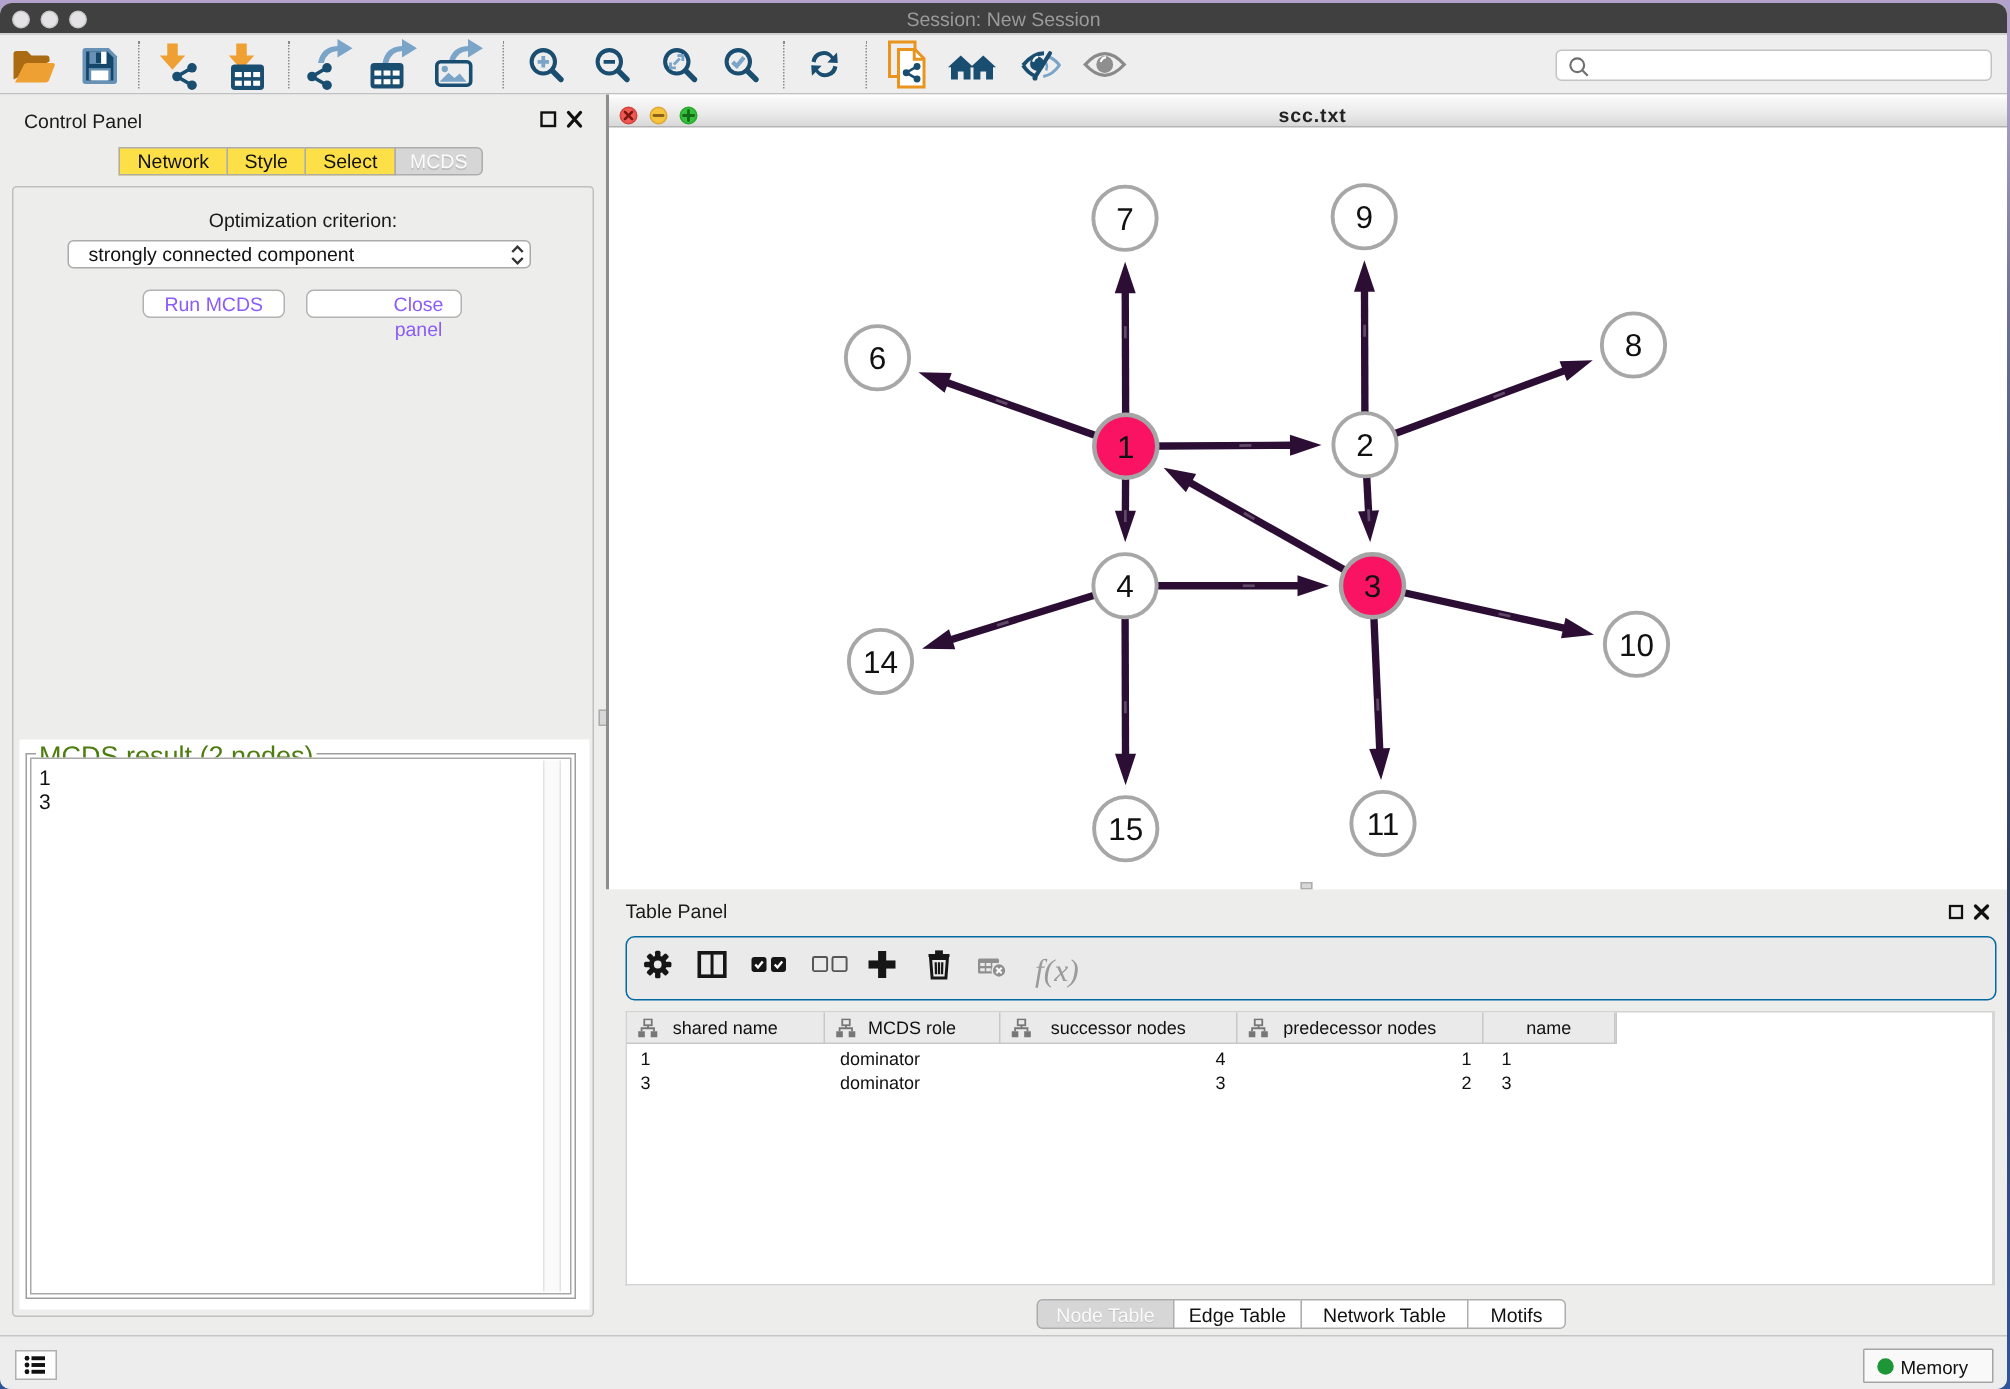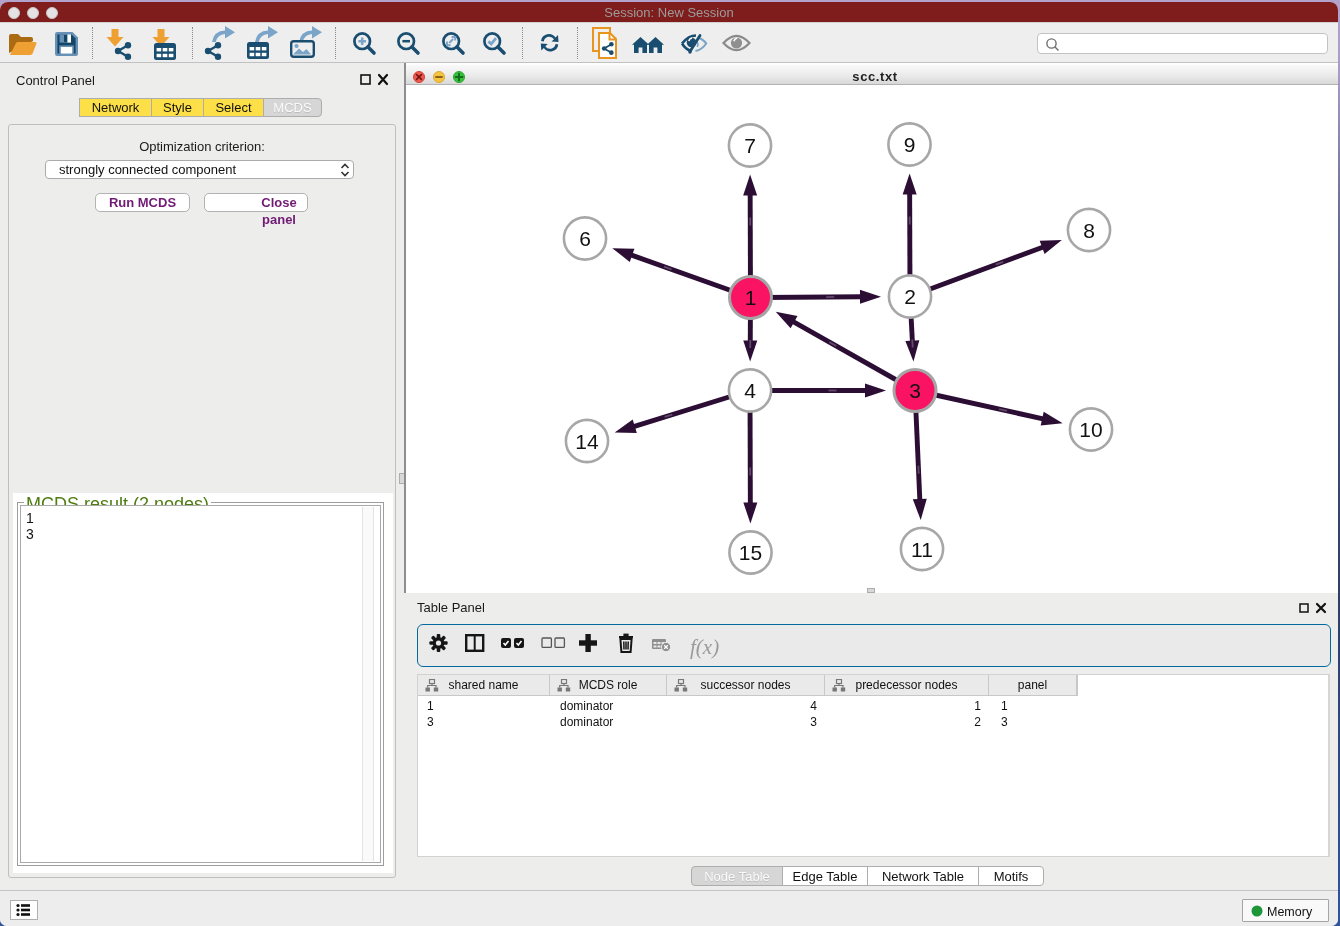--- a/index.html
+++ b/index.html
@@ -1,21 +1,21 @@
 <!DOCTYPE html>
 <html><head>
 <meta charset="utf-8">
 <style>
   * { margin:0; padding:0; box-sizing:border-box; }
   html,body { width:1340px; height:926px; overflow:hidden; }
   body { font-family:"Liberation Sans", sans-serif; background:linear-gradient(180deg,#b3a2cc 0%, #a89bc6 8%, #6e7298 22%, #41517a 40%, #2e3f66 65%, #30549a 100%); }
   .window { position:absolute; top:2px; left:0; right:2px; bottom:0; will-change:transform;
     background:#ededed; border-radius:8px 8px 7px 7px; overflow:hidden; }
   .titlebar { position:absolute; top:0; left:0; right:0; height:21px;
-    background:#7f1d1d; border-bottom:1px solid #d2d1d2; }
+    background:#404040; border-bottom:1px solid #d2d1d2; }
   .tl { position:absolute; top:5px; width:12px; height:12px; border-radius:50%;
     background:#e4e2e4; border:1px solid #c9c7c9; }
   .title-text { position:absolute; top:3px; left:0; right:0; text-align:center;
     font-size:13px; color:#9b9b9b; }
   .toolbar { position:absolute; top:21px; left:0; right:0; height:40px;
     background:#efeeef; border-bottom:1px solid #c2c1c2; }
   .tsep { position:absolute; top:4px; height:32px; width:0;
     border-left:1px dotted #8a8a8a; }
   .searchbox { position:absolute; left:1037px; top:10px; width:291px; height:21px;
     background:#fff; border:1px solid #c4c3c4; border-radius:4px; }
@@ -24,21 +24,21 @@
   .cp-title { position:absolute; left:16px; top:10px; font-size:13px; color:#1a1a1a; }
   .tabs { position:absolute; left:79px; top:35px; height:19px; }
   .tab { position:absolute; top:0; height:19px; font-size:13px; color:#111; text-align:center;
     background:#fde047; border:1px solid #aeadae; line-height:18px; }
   .mcds-panel { position:absolute; left:8px; top:61px; width:388px; bottom:10px;
     border:1px solid #c0bfc0; border-radius:3px; }
   .opt-label { position:absolute; top:14px; left:0; right:0; text-align:center; font-size:13px; color:#1a1a1a; }
   .combo { position:absolute; left:36px; top:35px; width:309px; height:19px; background:#fff;
     border:1px solid #ababab; border-radius:4px; font-size:13px; line-height:17px; padding-left:13px; color:#111; }
   .btn { position:absolute; top:68px; height:19px; background:#fff; border:1px solid #b3b2b3;
-    border-radius:5px; font-size:13px; text-align:center; line-height:17px; color:#701a75;font-weight:bold; }
+    border-radius:5px; font-size:13px; text-align:center; line-height:17px; color:#8b5cf6; }
   .result-wrap { position:absolute; left:4px; top:368px; width:380px; bottom:4px; background:#fff; }
   .fieldset { position:absolute; left:4px; top:9px; right:9px; bottom:7px; border:1px solid #9e9e9e; }
   .legend { position:absolute; left:6px; top:-9px; background:#fff; padding:0 2px; font-size:18px; color:#4d7c0f; }
   .rtext { position:absolute; left:2px; top:2px; right:2px; bottom:2px; border:1px solid #a9a9a9; background:#fff;
     font-size:14px; color:#111; padding:4px 0 0 5px; line-height:16px; }
   .rscroll { position:absolute; top:1px; bottom:1px; right:6px; width:12px; background:#fafafa; border-left:1px solid #e3e3e3; border-right:1px solid #e3e3e3;}
   
   .netframe { position:absolute; left:404px; top:61px; right:0; height:530px;
     border-left:2px solid #8f8e8f; background:#fff; }
   .net-titlebar { position:absolute; top:1px; left:0; right:0; height:21px;
@@ -419,21 +419,21 @@
               <rect x="0.5" y="8.5" width="4.4" height="4" fill="#777"></rect>
               <rect x="8.8" y="8.5" width="4.4" height="4" fill="#777"></rect>
               <path d="M7 4.5 L7 6.5 M2.7 8.5 L2.7 6.5 L11 6.5 L11 8.5" stroke="#777" stroke-width="1.2" fill="none"></path>
             </svg></div>
         <div class="th" style="left:407px; width:164px;">predecessor nodes<svg width="14" height="13" style="position: absolute; left: 7px; top: 4px;">
               <rect x="4.5" y="0.5" width="5" height="4" fill="none" stroke="#777" stroke-width="1.2"></rect>
               <rect x="0.5" y="8.5" width="4.4" height="4" fill="#777"></rect>
               <rect x="8.8" y="8.5" width="4.4" height="4" fill="#777"></rect>
               <path d="M7 4.5 L7 6.5 M2.7 8.5 L2.7 6.5 L11 6.5 L11 8.5" stroke="#777" stroke-width="1.2" fill="none"></path>
             </svg></div>
-        <div class="th" style="left:571px; width:88px;">panel</div>
+        <div class="th" style="left:571px; width:88px;">name</div>
       </div>
       <div class="trow" style="top:23px;">
         <div class="td" style="left:9px;">1</div>
         <div class="td" style="left:142px;">dominator</div>
         <div class="td" style="left:249px; width:150px; text-align:right;">4</div>
         <div class="td" style="left:407px; width:156px; text-align:right;">1</div>
         <div class="td" style="left:583px;">1</div>
       </div>
       <div class="trow" style="top:39px;">
         <div class="td" style="left:9px;">3</div>

